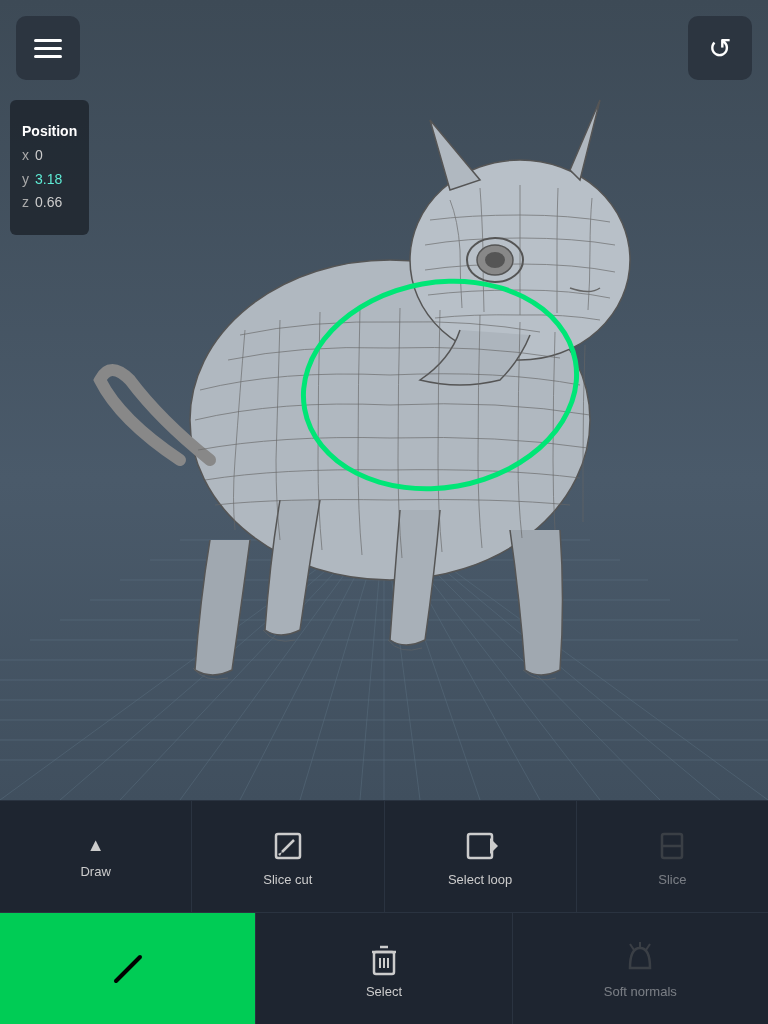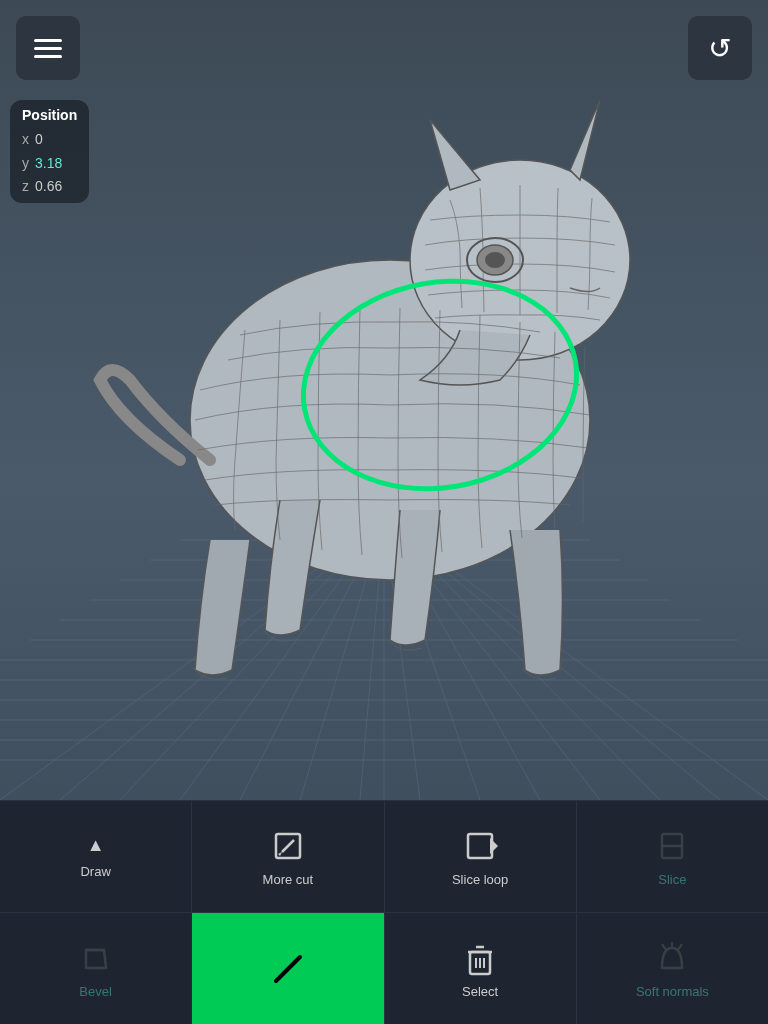--- a/index.html
+++ b/index.html
@@ -56,22 +56,22 @@
       justify-content: center;
       cursor: pointer;
       z-index: 10;
     }
 
     
     #position-panel {
       position: absolute;
       top: 100px; left: 10px;
       background: rgba(30, 38, 46, 0.85);
-      border-radius: 12px;
-      padding: 4px 12px;
+      border-radius: 6px;
+      padding: 20px 12px;
       color: #ccc;
       font-size: 14px;
       line-height: 1.7;
       z-index: 10;
     }
     #position-panel .label {
       color: #ffffff;
       font-weight: bold;
       font-size: 14px;
     }
@@ -152,21 +152,21 @@
     }
 
     .tool-label {
       color: #ccc;
       font-size: 13px;
       font-weight: 500;
       text-align: center;
     }
 
     .tool-item.dimmed .tool-label {
-      color: #5eead4;
+      color: #ffffff;
     }
 
     
     .more-chevron {
       font-size: 18px;
       color: #ccc;
       margin-bottom: 2px;
     }
 
     
@@ -356,50 +356,43 @@
       <span class="tool-label">Draw</span>
     </div>
 
 
     <div class="tool-item">
       <svg class="tool-svg" viewBox="0 0 40 40">
         <rect x="8" y="8" width="24" height="24" fill="none" stroke="#ccc" stroke-width="2.5" rx="2"></rect>
         <line x1="14" y1="26" x2="26" y2="14" stroke="#ccc" stroke-width="2.5"></line>
         <polygon points="10,28 14,26 12,30" fill="#ccc"></polygon>
       </svg>
-      <span class="tool-label">More cut</span>
+      <span class="tool-label">Slice cut</span>
     </div>
 
     <div class="tool-item">
       <svg class="tool-svg" viewBox="0 0 40 40">
         <rect x="8" y="8" width="24" height="24" fill="none" stroke="#ccc" stroke-width="2.5" rx="2"></rect>
         <polygon points="30,12 38,20 30,28" fill="#ccc"></polygon>
       </svg>
-      <span class="tool-label">Slice loop</span>
+      <span class="tool-label">Select loop</span>
     </div>
 
     <div class="tool-item dimmed">
       <svg class="tool-svg" viewBox="0 0 40 40">
         <rect x="10" y="8" width="20" height="24" fill="none" stroke="#666" stroke-width="2.5" rx="2"></rect>
         <line x1="10" y1="20" x2="30" y2="20" stroke="#666" stroke-width="2.5"></line>
       </svg>
       <span class="tool-label">Slice</span>
     </div>
 
   </div>
 
   <div class="toolbar-row">
 
-    <div class="tool-item dimmed">
-      <svg class="tool-svg" viewBox="0 0 40 40">
-        <path d="M10 30 L10 12 L28 12 L30 30 Z" fill="none" stroke="#666" stroke-width="2.5"></path>
-        <line x1="10" y1="12" x2="28" y2="12" stroke="#666" stroke-width="2.5"></line>
-      </svg>
-      <span class="tool-label">Bevel</span>
-    </div>
 
 
     <div class="tool-item active">
       <svg class="tool-svg" viewBox="0 0 40 40">
         <line x1="8" y1="32" x2="32" y2="8" stroke="#000" stroke-width="4" stroke-linecap="round"></line>
       </svg>
     </div>
 
     <div class="tool-item">
       <svg class="tool-svg" viewBox="0 0 40 40">

